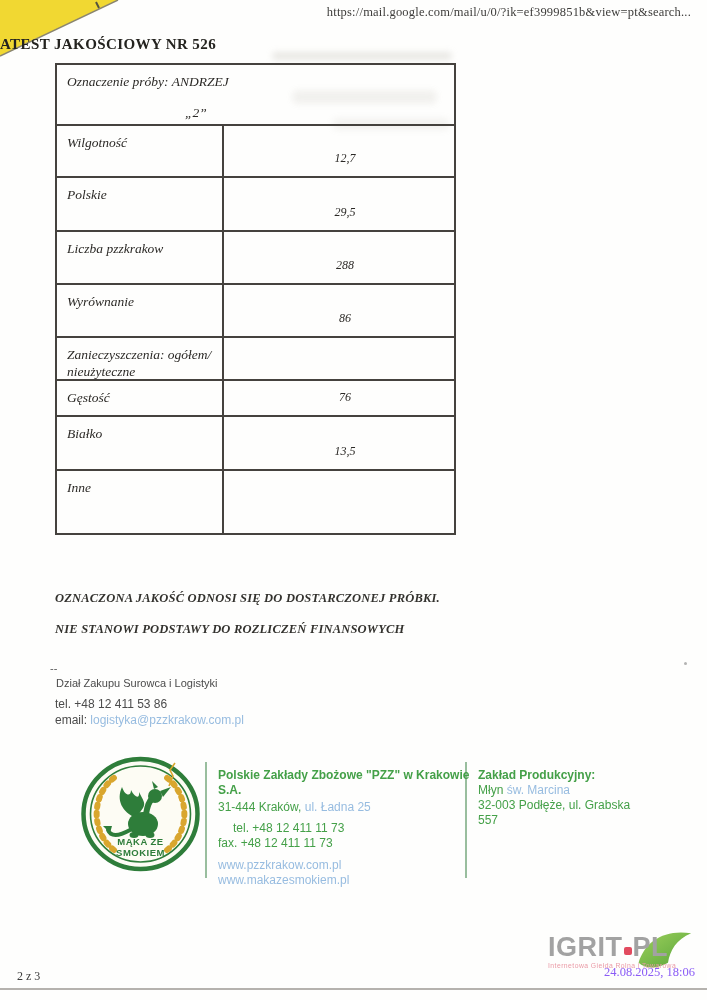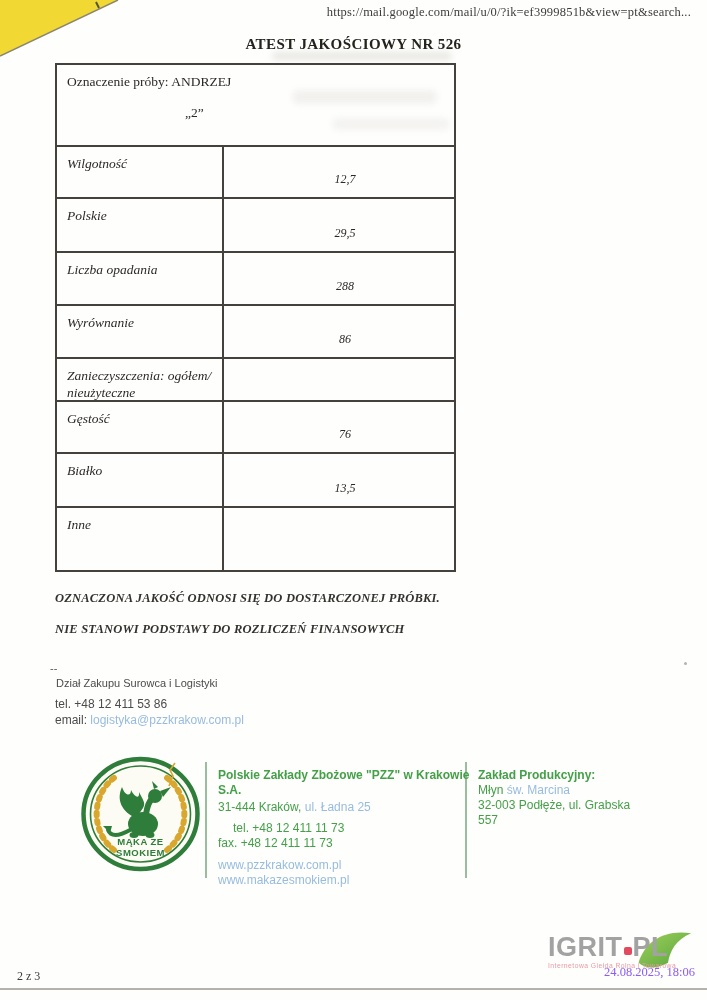--- a/index.html
+++ b/index.html
@@ -19,31 +19,31 @@
   body{background:#e9e9e9;font-family:"Liberation Serif",serif;}
   .page{position:relative;width:707px;height:1000px;background:#fefefd;overflow:hidden;margin:0 auto;}
 
   
   .sticky{position:absolute;left:0;top:0;width:130px;height:62px;}
 
   
   .url-header{position:absolute;top:5px;right:16px;font-size:12.5px;color:#3d3c3a;letter-spacing:.2px;}
 
   
-  .doc-title{position:absolute;top:36px;left:0;width:100%;text-align:center;
+  .doc-title{position:absolute;top:36px;left:0;width:100%;text-align:left;
     font-weight:bold;font-size:15px;color:#24231f;letter-spacing:.4px;}
 
   
   .atest-table{position:absolute;left:55px;top:63px;width:401px;border:2px solid var(--table-line);color:var(--ink);}
-  .t-head{height:80px;position:relative;font-size:13.5px;}
+  .t-head{height:59px;position:relative;font-style:italic;font-size:13.5px;}
   .t-head .h1{position:absolute;left:10px;top:9px;}
   .t-head .h2{position:absolute;left:128px;top:40px;font-size:13.5px;}
   .t-row{display:flex;border-top:2px solid var(--table-line);}
   .r1{height:52px}.r2{height:54px}.r3{height:53px}.r4{height:53px}
-  .r5{height:43px}.r6{height:52px}.r7{height:54px}.r8{height:64px}
+  .r5{height:43px}.r6{height:36px}.r7{height:54px}.r8{height:64px}
   .t-label{width:167px;border-right:2px solid var(--table-line);padding:8px 10px 0 10px;
     font-style:italic;font-size:13.5px;line-height:17px;}
   .t-value{flex:1;display:flex;align-items:flex-end;justify-content:center;
     padding-bottom:10px;font-size:12px;transform:translateX(6px);font-style:italic;}
   .r5 .t-value,.r8 .t-value{padding-bottom:0;}
 
   
   .smudge{position:absolute;background:rgba(158,153,142,.22);filter:blur(3px);border-radius:6px;}
   .dot-artifact{position:absolute;width:3px;height:3px;border-radius:50%;background:#8a8a8a;opacity:.65;}
 
@@ -121,21 +121,21 @@
 
     <div class="t-row r1">
       <div class="t-label">Wilgotność</div>
       <div class="t-value">12,7</div>
     </div>
     <div class="t-row r2">
       <div class="t-label">Polskie</div>
       <div class="t-value">29,5</div>
     </div>
     <div class="t-row r3">
-      <div class="t-label">Liczba opadania</div>
+      <div class="t-label">Liczba pzzkrakow</div>
       <div class="t-value">288</div>
     </div>
     <div class="t-row r4">
       <div class="t-label">Wyrównanie</div>
       <div class="t-value">86</div>
     </div>
     <div class="t-row r5">
       <div class="t-label">Zanieczyszczenia: ogółem/ nieużyteczne</div>
       <div class="t-value"></div>
     </div>

